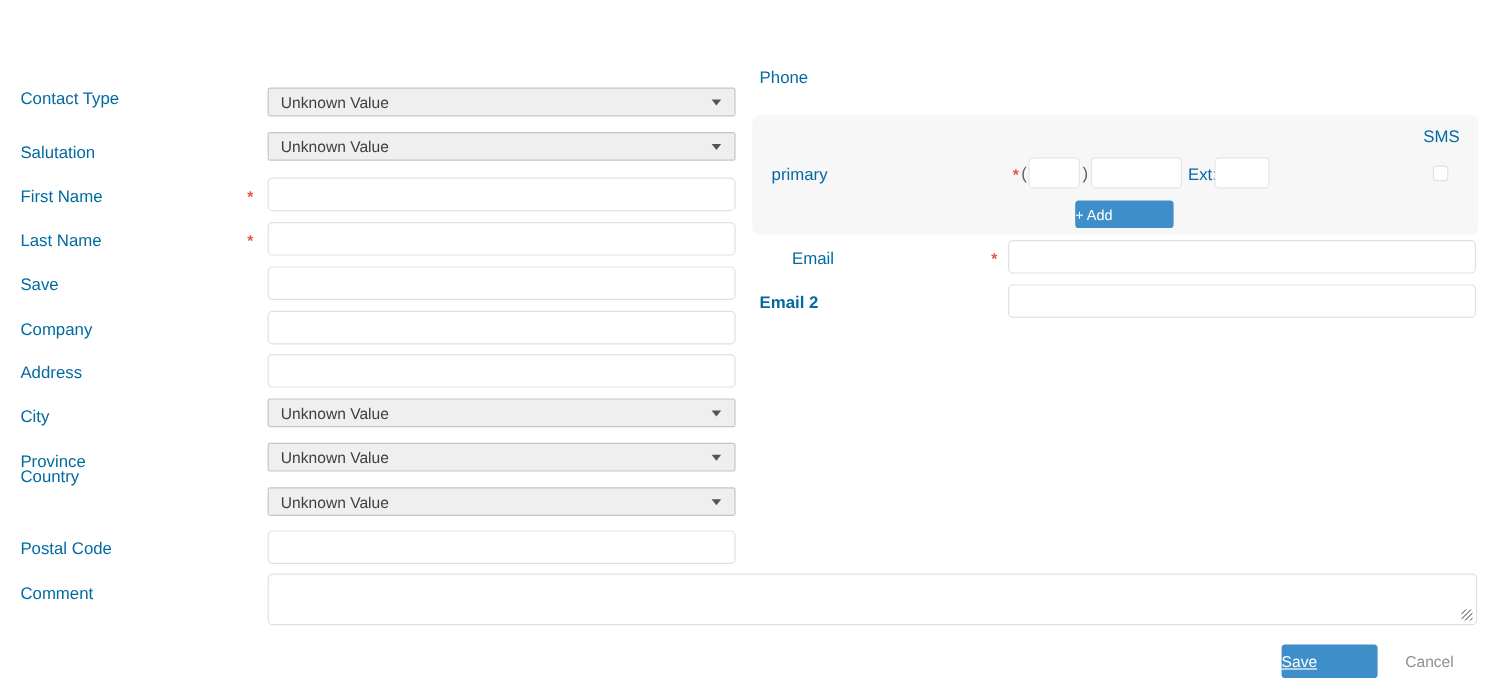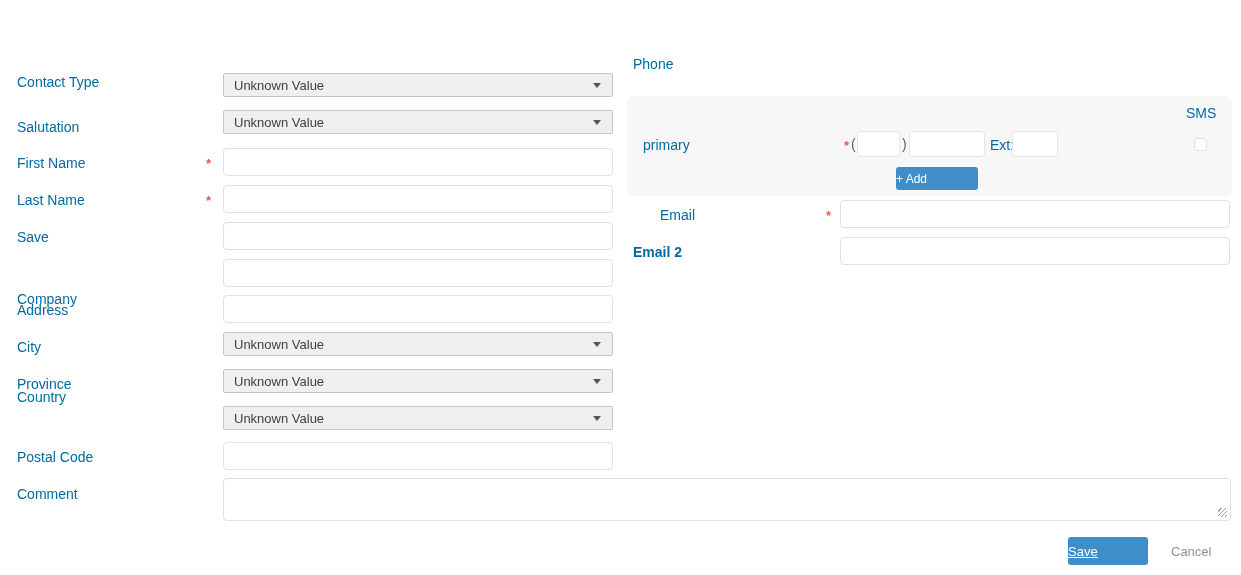--- a/index.html
+++ b/index.html
@@ -109,21 +109,21 @@
   <span class="req" style="left:206px; top:156px;">*</span>
   <input class="tinput" style="left: 223px; top: 148px; width: 390px;">
 
   <div class="lbl" style="left:17px; top:192px;">Last Name</div>
   <span class="req" style="left:206px; top:193px;">*</span>
   <input class="tinput" style="left: 223px; top: 185px; width: 390px;">
 
   <div class="lbl" style="left:17px; top:229px;">Save</div>
   <input class="tinput" style="left: 223px; top: 222px; width: 390px;">
 
-  <div class="lbl" style="left:17px; top:266px;margin-top:25px;">Company</div>
+  <div class="lbl" style="left:17px; top:266px;">Company</div>
   <input class="tinput" style="left: 223px; top: 259px; width: 390px;">
 
   <div class="lbl" style="left:17px; top:302px;">Address</div>
   <input class="tinput" style="left: 223px; top: 295px; width: 390px;">
 
   <div class="lbl" style="left:17px; top:339px;">City</div>
   <div class="sel" style="top:332px;">
     <span class="sel-val">Unknown Value</span>
     <span class="sel-arrow"></span>
   </div>

